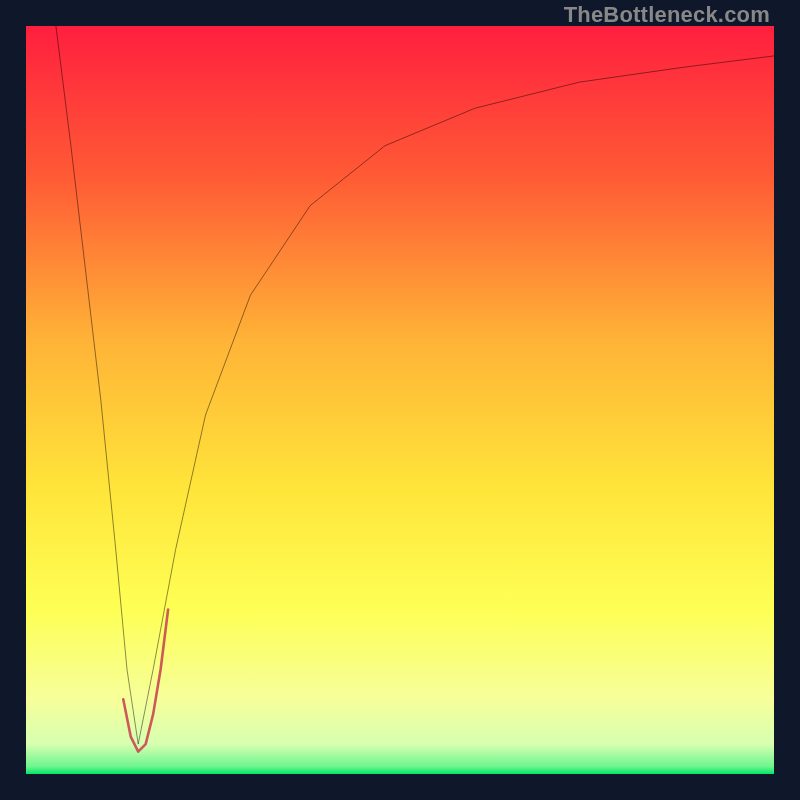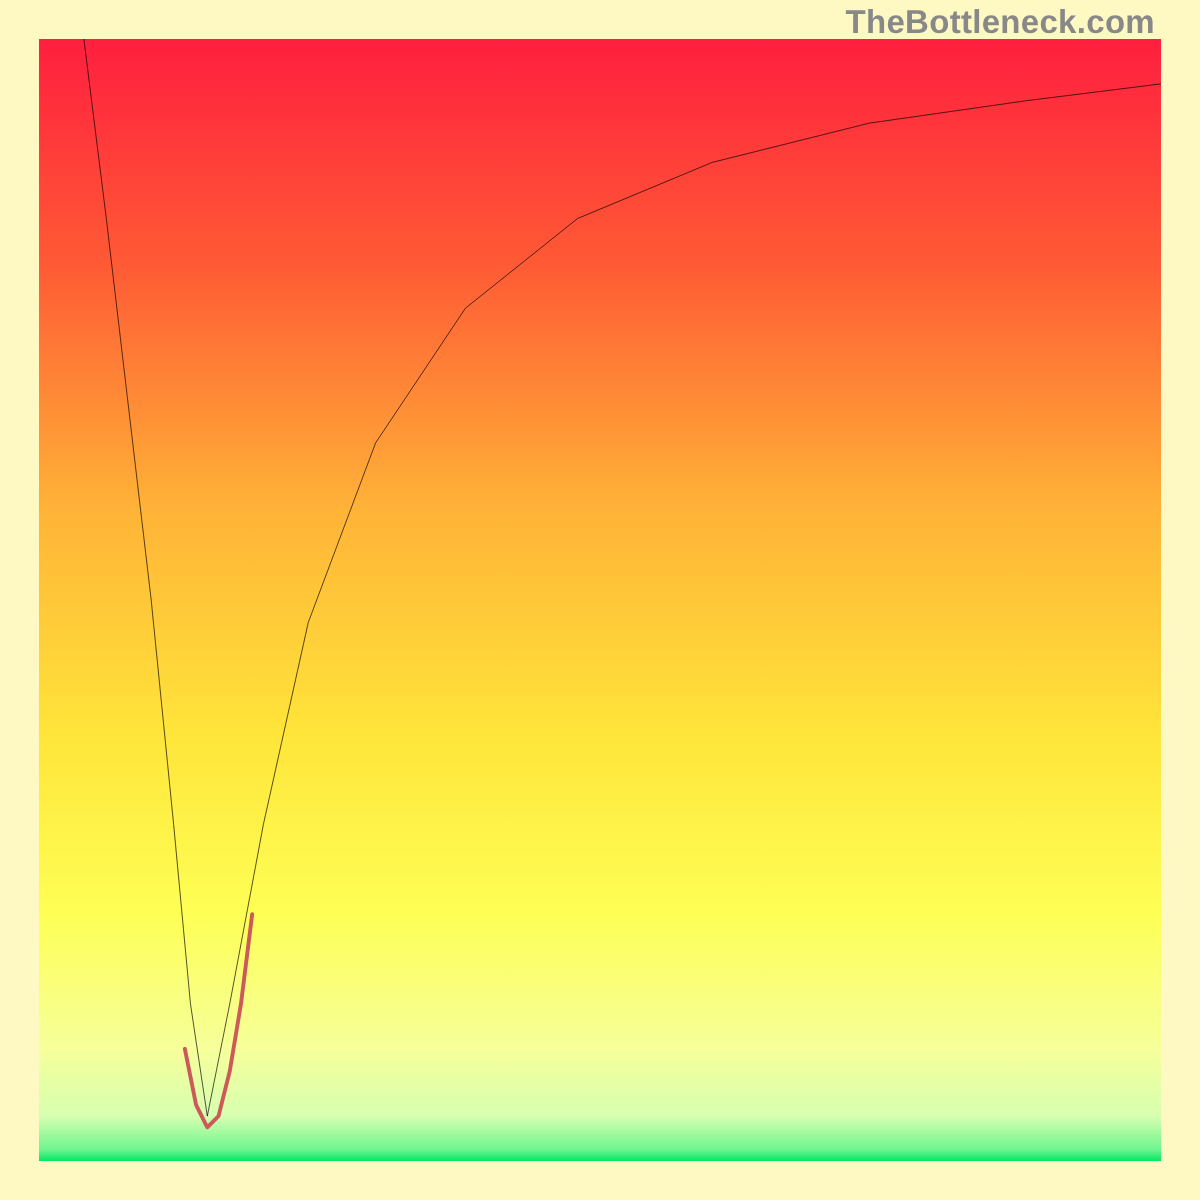--- a/index.html
+++ b/index.html
@@ -9,21 +9,21 @@
     height: 800px;
     background: #000;
     overflow: hidden;
   }
   .frame {
     position: absolute;
     left: 0;
     top: 0;
     width: 800px;
     height: 800px;
-    background: #fef9c3;
+    background: #0f172a;
   }
   .plot {
     position: absolute;
     left: 26px;
     top: 26px;
     width: 748px;
     height: 748px;
     overflow: hidden;
   }
   .gradient {

